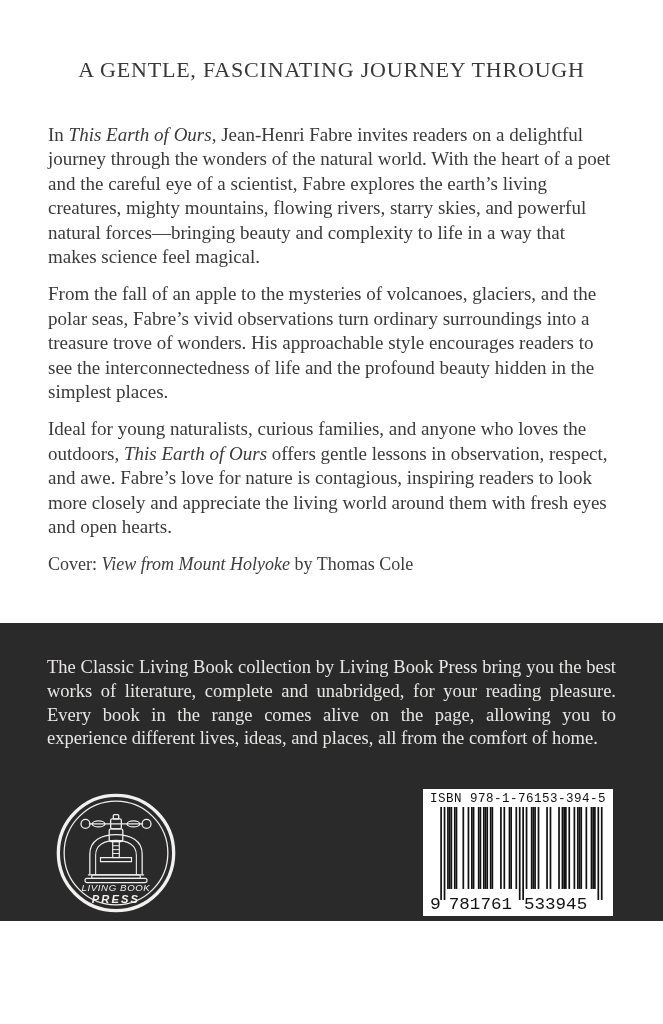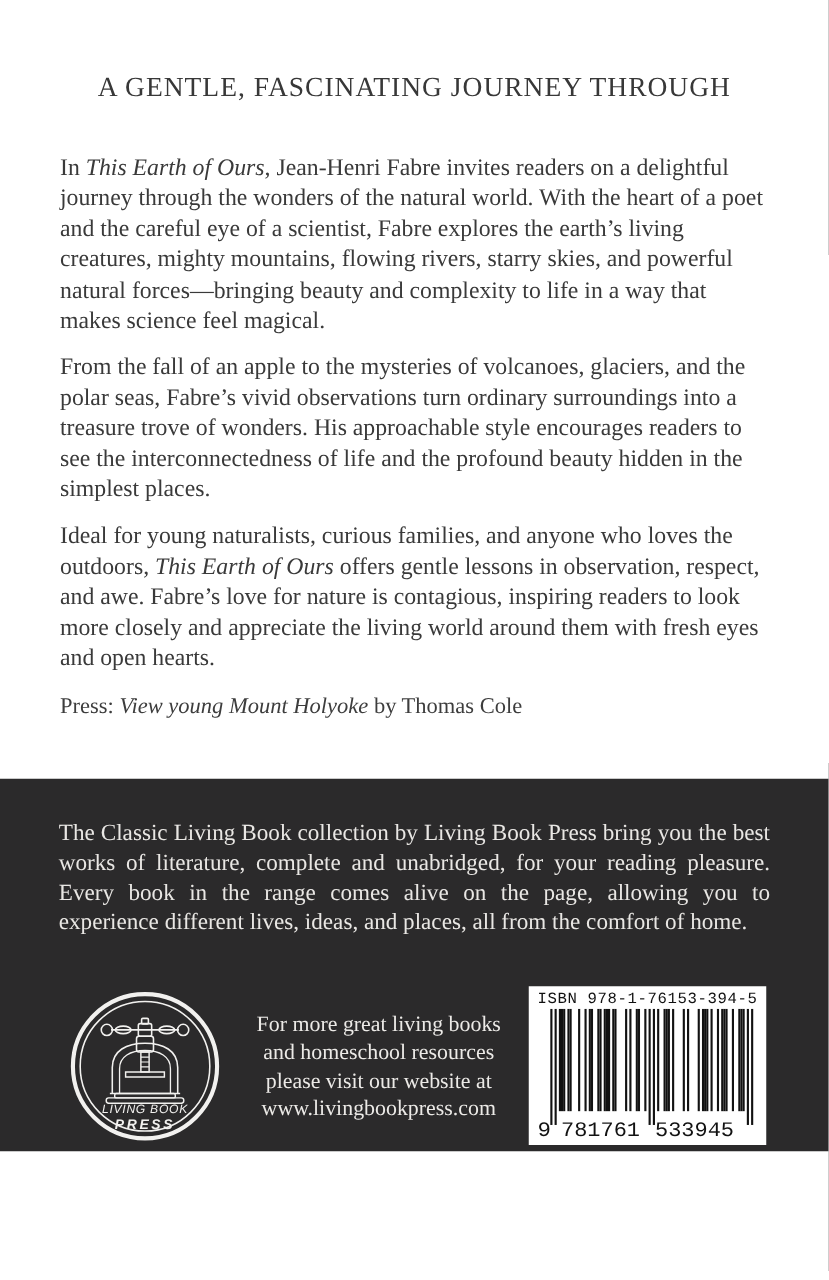--- a/index.html
+++ b/index.html
@@ -114,21 +114,21 @@
     <h1 class="headline">
       <span class="hl-line" style="display:block">A GENTLE, FASCINATING JOURNEY THROUGH</span>
     </h1>
 
     <div class="body-copy">
       <p><span>In </span><span class="ital">This Earth of Ours</span><span>, Jean-Henri Fabre invites readers on a delightful journey through the wonders of the natural world. With the heart of a poet and the careful eye of a scientist, Fabre explores the earth’s living creatures, mighty mountains, flowing rivers, starry skies, and powerful natural forces—bringing beauty and complexity to life in a way that makes science feel magical.</span></p>
       <p><span>From the fall of an apple to the mysteries of volcanoes, glaciers, and the polar seas, Fabre’s vivid observations turn ordinary surroundings into a treasure trove of wonders. His approachable style encourages readers to see the interconnectedness of life and the profound beauty hidden in the simplest places.</span></p>
       <p><span>Ideal for young naturalists, curious families, and anyone who loves the outdoors, </span><span class="ital">This Earth of Ours</span><span> offers gentle lessons in observation, respect, and awe. Fabre’s love for nature is contagious, inspiring readers to look more closely and appreciate the living world around them with fresh eyes and open hearts.</span></p>
     </div>
 
-    <div class="cover-credit"><span>Press: </span><span class="ital">View young Mount Holyoke</span><span> by Thomas Cole</span></div>
+    <div class="cover-credit"><span>Cover: </span><span class="ital">View from Mount Holyoke</span><span> by Thomas Cole</span></div>
   </section>
 
   <section class="dark-panel">
     <p>The Classic Living Book collection by Living Book Press bring you the best works of literature, complete and unabridged, for your reading pleasure. Every book in the range comes alive on the page, allowing you to experience different lives, ideas, and places, all from the comfort of home.</p>
 
     <div class="publisher-row">
 
       <div class="logo-wrap">
         <svg viewBox="0 0 130 130">
 
@@ -155,26 +155,20 @@
 
           <path class="logo-line" d="M36 87.5h58" stroke-width="1.2"></path>
           <rect class="logo-line" x="40" y="87.5" width="50" height="3.6" rx="1.2" stroke-width="1.2"></rect>
           <rect class="logo-line" x="33" y="91.1" width="64" height="4.4" rx="2" stroke-width="1.2"></rect>
 
           <text class="logo-text" x="65" y="104" text-anchor="middle" font-size="10" letter-spacing="0.6">LIVING BOOK</text>
           <text class="logo-text" x="65" y="117" text-anchor="middle" font-size="11.5" font-weight="bold" letter-spacing="2.2">PRESS</text>
         </svg>
       </div>
 
-      <div class="website-blurb">
-        <span class="line">For more great living books</span>
-        <span class="line">and homeschool resources</span>
-        <span class="line">please visit our website at</span>
-        <span class="line">www.livingbookpress.com</span>
-      </div>
 
       <div class="barcode-box">
         <div class="isbn-label">ISBN 978-1-76153-394-5</div>
         <svg id="barcode-bars" viewBox="0 0 103 66" preserveAspectRatio="none">
             <rect x="6" y="0" width="1" height="59"></rect>
             <rect x="8" y="0" width="1" height="59"></rect>
             <rect x="10" y="0" width="1" height="52"></rect>
             <rect x="11" y="0" width="1" height="52"></rect>
             <rect x="12" y="0" width="1" height="52"></rect>
             <rect x="14" y="0" width="1" height="52"></rect>

